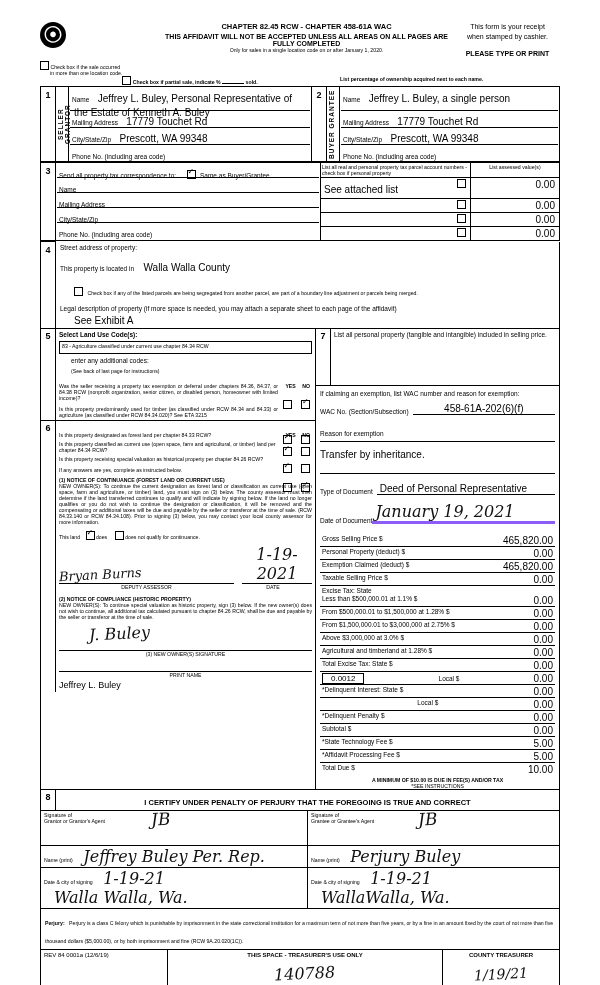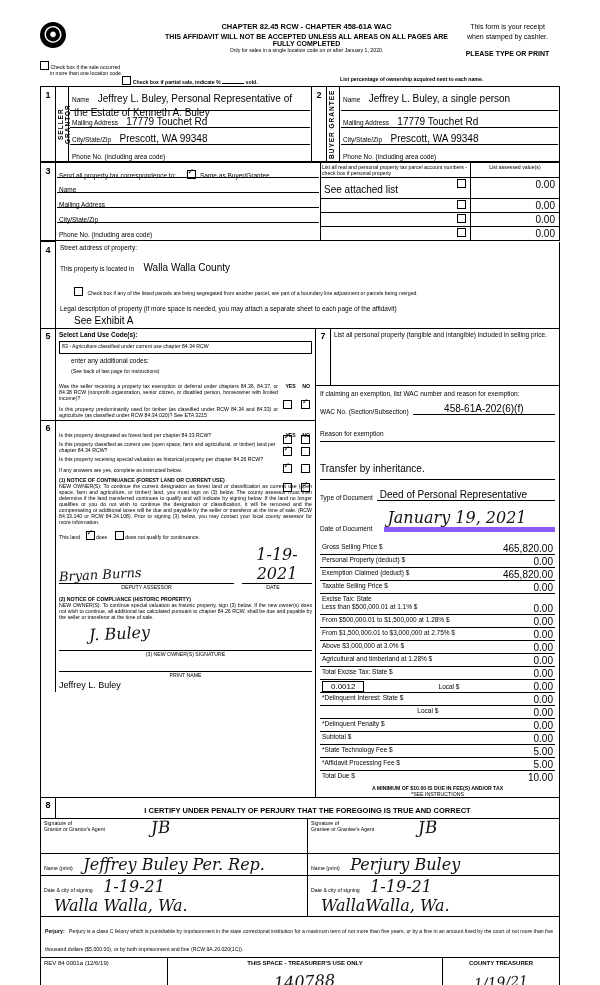--- a/index.html
+++ b/index.html
@@ -346,30 +346,30 @@
               </table>
         <div style="padding:4px 4px 0 4px">
           <div class="lbl">If claiming an exemption, list WAC number and reason for exemption:</div>
           <div style="margin-top:6px;display:flex;align-items:flex-end">
             <span class="lbl">WAC No. (Section/Subsection)</span>
             <span style="flex:1;border-bottom:1px solid #000;margin-left:4px;text-align:center" class="fill md">458-61A-202(6)(f)</span>
           </div>
           <div style="margin-top:7px;border-bottom:1px solid #000;padding-bottom:1px">
             <span class="lbl">Reason for exemption</span>
           </div>
-          <div style="margin-top:16px;border-bottom:1px solid #000;padding-bottom:3px">
+          <div style="margin-top:2px;border-bottom:1px solid #000;padding-bottom:11px">
             <span class="fill md">Transfer by inheritance.</span>
           </div>
           <div style="margin-top:9px;display:flex;align-items:flex-end">
             <span class="lbl">Type of Document</span>
             <span style="flex:1;border-bottom:1px solid #000;margin-left:4px;padding-left:3px" class="fill md">Deed of Personal Representative</span>
           </div>
           <div style="margin-top:7px;display:flex;align-items:flex-end">
             <span class="lbl">Date of Document</span>
-            <span style="flex:1;border-bottom:5px solid #8b5cf6;margin-left:12px;padding-left:3px" class="hand">January 19, 2021</span>
+            <span style="flex:1;border-bottom:3px solid #8b5cf6;margin-left:0;padding-left:3px" class="hand">January 19, 2021</span>
           </div>
         </div>
 
         <div style="margin-top:10px;padding:0 4px">
           <div class="moneyrow">
             <span>Gross Selling Price $</span>
             <span class="amt md">465,820.00</span>
           </div>
           <div class="moneyrow">
             <span>Personal Property (deduct) $</span>

